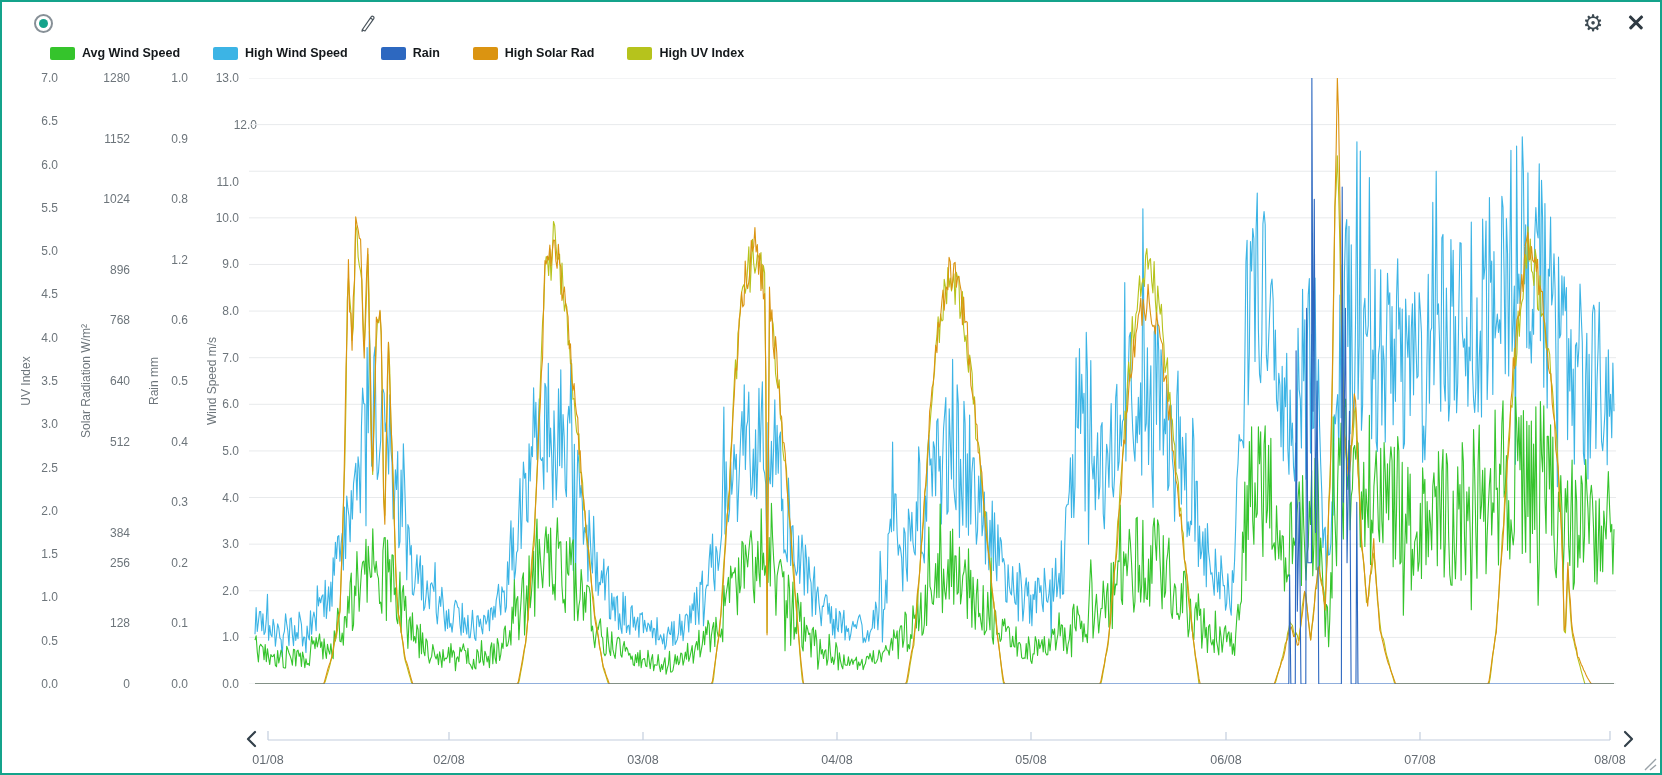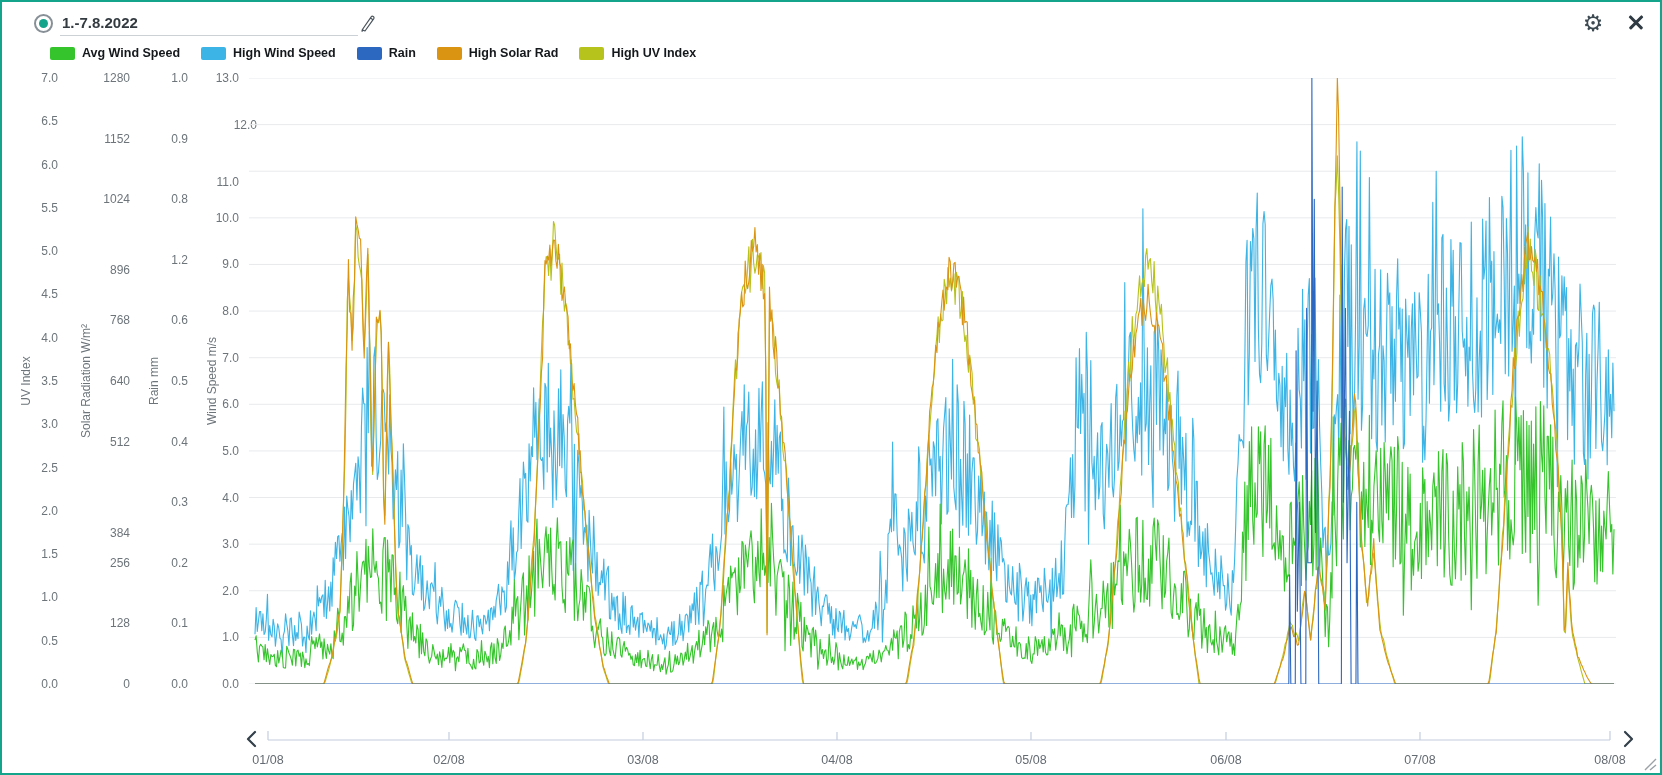--- a/index.html
+++ b/index.html
@@ -20,21 +20,21 @@
   }
   .icon-btn{cursor:pointer;display:flex;align-items:center;justify-content:center;}
   .gear{font-size:23px;color:#3d4a52;line-height:1;}
   .close-x{position:relative;width:20px;height:20px;}
   .close-x::before,.close-x::after{
     content:"";position:absolute;left:1px;top:9px;width:18px;height:2.6px;background:#2f3a42;border-radius:1px;
   }
   .close-x::before{transform:rotate(45deg);}
   .close-x::after{transform:rotate(-45deg);}
   
-  .legend{display:flex;align-items:center;gap:21px;}
+  .legend{display:flex;align-items:center;gap:33px;}
   .legend-item{display:flex;align-items:center;cursor:pointer;}
   .legend-swatch{width:25px;height:13px;border-radius:2px;margin-right:7px;}
   .legend-label{font-size:12.5px;font-weight:600;color:#14181b;white-space:nowrap;}
   
   .ytick{position:absolute;width:60px;text-align:right;font-size:12px;color:#6d757b;line-height:14px;}
   .ytitle{position:absolute;width:220px;height:14px;text-align:center;font-size:12px;color:#6d757b;
     transform:rotate(-90deg);white-space:nowrap;}
   .xdate{position:absolute;width:64px;text-align:center;font-size:12.5px;color:#646b72;}
   svg{display:block;}
 </style>
@@ -42,21 +42,20 @@
 <body>
 
 <div class="window">
 
   <div class="abs" style="left:32px;top:12px;">
     <div class="radio-outer">
       <div class="radio-inner"></div>
     </div>
   </div>
 
-  <input class="title-input abs" style="left: 58px; top: 7px;" type="text" value="1.-7.8.2022">
 
   <div class="abs icon-btn" style="left:356px;top:11px;width:20px;height:20px;">
     <svg width="18" height="18" viewBox="0 0 18 18">
       <path d="M4.2 16.2 L3 17.2 L3.4 15.5 L12.2 2.8 a1.6 1.6 0 0 1 2.6 1.8 L6 17 Z M11.5 4 l2.8 1.9" fill="none" stroke="#4a545c" stroke-width="1.2" stroke-linejoin="round"></path>
     </svg>
   </div>
 
   <div class="abs icon-btn" style="left:1578px;top:8px;width:26px;height:26px;">
     <span class="gear">⚙</span>
   </div>

